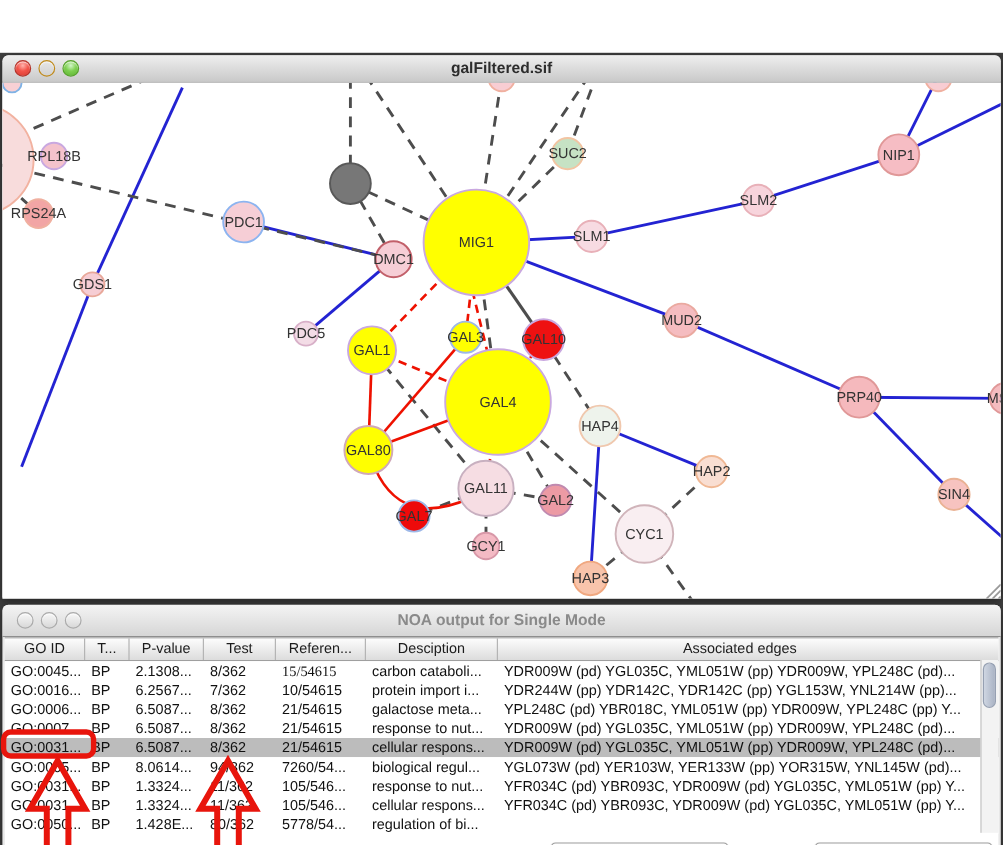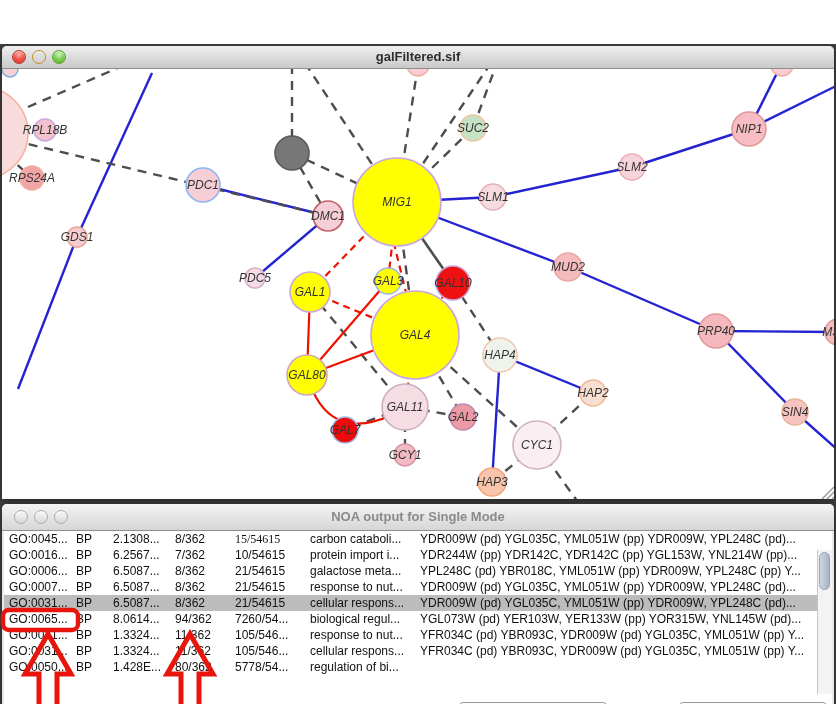--- a/index.html
+++ b/index.html
@@ -12,21 +12,21 @@
   .titlebar .title{position:absolute;left:0;right:0;top:3px;text-align:center;font-size:13px;font-weight:bold;color:#2d2d2d;}
   .lights{position:absolute;left:10px;top:4px;display:flex;gap:6px;}
   .light{width:14px;height:14px;border-radius:50%;box-shadow:inset 0 1px 1px rgba(255,255,255,.7);}
   .light.red{background:radial-gradient(circle at 50% 30%,#ffb3ad 0%,#f2544a 45%,#d43a30 100%);border:1px solid #b5352c;box-sizing:border-box;}
   .light.yellow{background:radial-gradient(circle at 50% 30%,#ffe9b0 0%,#f6b added 0,#f3a933 45%,#dd9322 100%);border:1px solid #c08b1d;box-sizing:border-box;}
   .light.green{background:radial-gradient(circle at 50% 30%,#d2f5c8 0%,#7ed051 45%,#5cb12f 100%);border:1px solid #57a32c;box-sizing:border-box;}
   .light.hollow{background:linear-gradient(#f8f8f8,#d8d8d8);border:1px solid #ababab;box-sizing:border-box;}
 
   
   #graph-window{left:2px;top:2px;width:832px;height:452px;}
-  #graph-canvas{position:relative;width:832px;height:430px;background:#ffffff;overflow:hidden;font-style:italic;}
+  #graph-canvas{position:relative;width:832px;height:430px;background:#ffffff;overflow:hidden;}
   #graph-svg{display:block;}
   .edge-blue{stroke:#2323d2;stroke-width:2.4;fill:none;}
   .edge-gray{stroke:#4d4d4d;stroke-width:2.6;fill:none;}
   .edge-gray-dash{stroke:#4d4d4d;stroke-width:2.4;fill:none;stroke-dasharray:9 7;}
   .edge-red{stroke:#ee1100;stroke-width:2.2;fill:none;}
   .edge-red-dash{stroke:#ee1100;stroke-width:2.2;fill:none;stroke-dasharray:7 5;}
   .edge-red-curve{stroke:#ee1100;stroke-width:2.2;fill:none;}
   .node-label{font-family:"Liberation Sans",sans-serif;font-size:12px;fill:#333;text-anchor:middle;}
   .grip{stroke:#9a9a9a;stroke-width:1.5;}
 
@@ -186,20 +186,29 @@
     <div class="titlebar">
       <div class="lights">
         <div class="light hollow"></div>
         <div class="light hollow"></div>
         <div class="light hollow"></div>
       </div>
       <div class="title">NOA output for Single Mode</div>
     </div>
 
     <div class="table-wrap">
+      <div class="t-header" id="t-header">
+          <div class="t-hcell" style="width: 67px;">GO ID</div>
+          <div class="t-hcell" style="width: 37px;">T...</div>
+          <div class="t-hcell" style="width: 62px;">P-value</div>
+          <div class="t-hcell" style="width: 60px;">Test</div>
+          <div class="t-hcell" style="width: 75px;">Referen...</div>
+          <div class="t-hcell" style="width: 110px;">Desciption</div>
+          <div class="t-hcell" style="width: 403px;">Associated edges</div>
+        </div>
       <div id="t-body">
           <div class="t-row">
             <div class="t-cell" style="width: 67px;">GO:0045...</div>
             <div class="t-cell" style="width: 37px;">BP</div>
             <div class="t-cell" style="width: 62px;">2.1308...</div>
             <div class="t-cell" style="width: 60px;">8/362</div>
             <div class="t-cell" style="width: 75px; font-family: Liberation Serif, serif;">15/54615</div>
             <div class="t-cell" style="width: 110px;">carbon cataboli...</div>
             <div class="t-cell" style="width: 403px;">YDR009W (pd) YGL035C, YML051W (pp) YDR009W, YPL248C (pd)...</div>
           </div>

